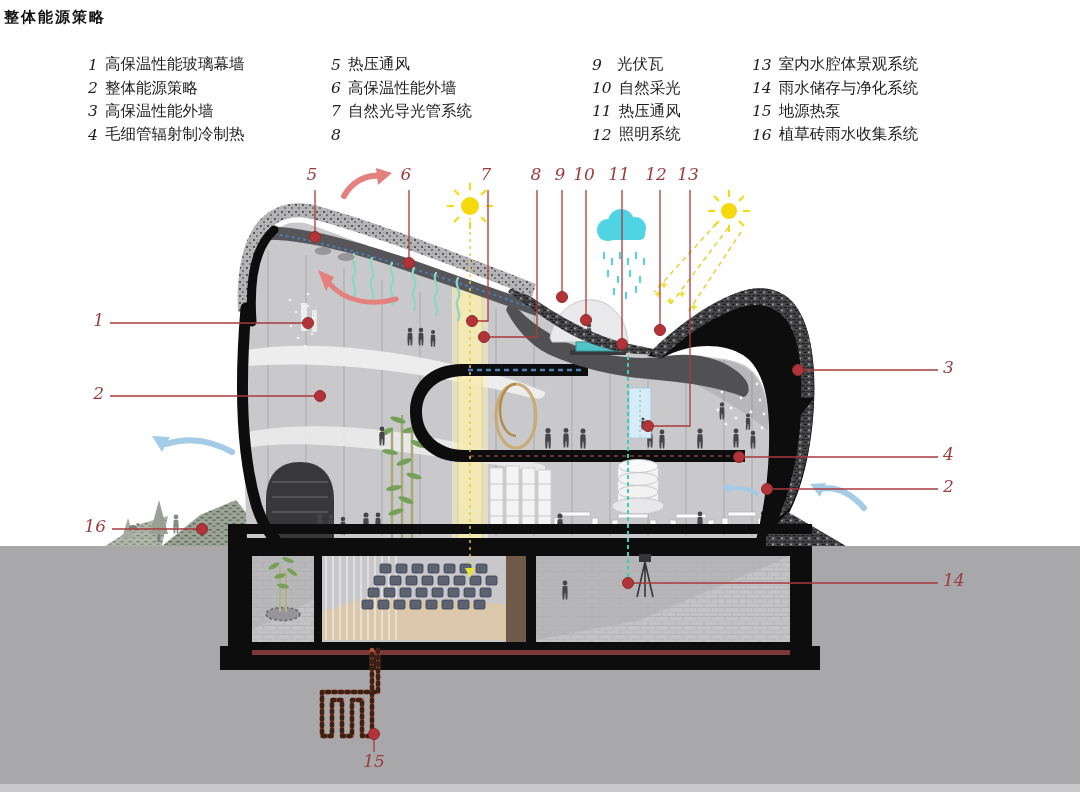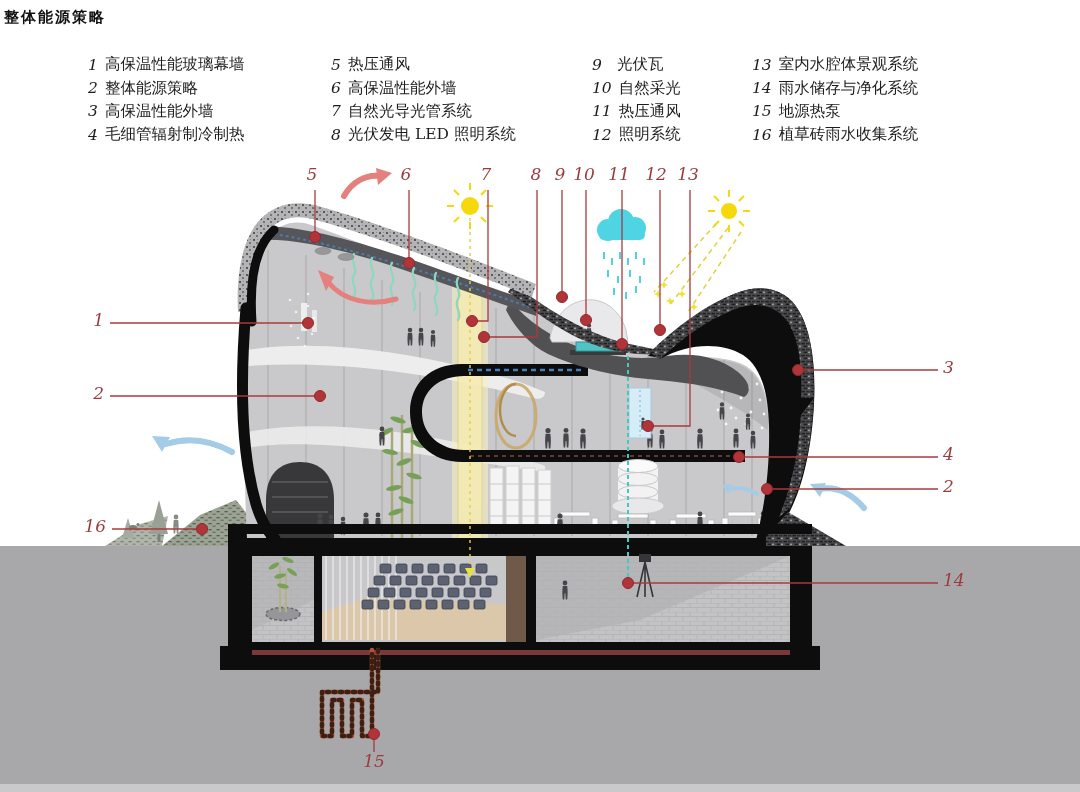--- a/index.html
+++ b/index.html
@@ -468,21 +468,20 @@
     <div class="leg-row">
         <span class="leg-num">6</span>
         <span>高保温性能外墙</span>
       </div>
     <div class="leg-row">
         <span class="leg-num">7</span>
         <span>自然光导光管系统</span>
       </div>
     <div class="leg-row">
         <span class="leg-num">8</span>
-        <span>光伏发电 LED 照明系统</span>
       </div>
   </div>
   <div class="leg-col w2" style="left:592px">
     <div class="leg-row">
         <span class="leg-num">9</span>
         <span>光伏瓦</span>
       </div>
     <div class="leg-row">
         <span class="leg-num">10</span>
         <span>自然采光</span>

